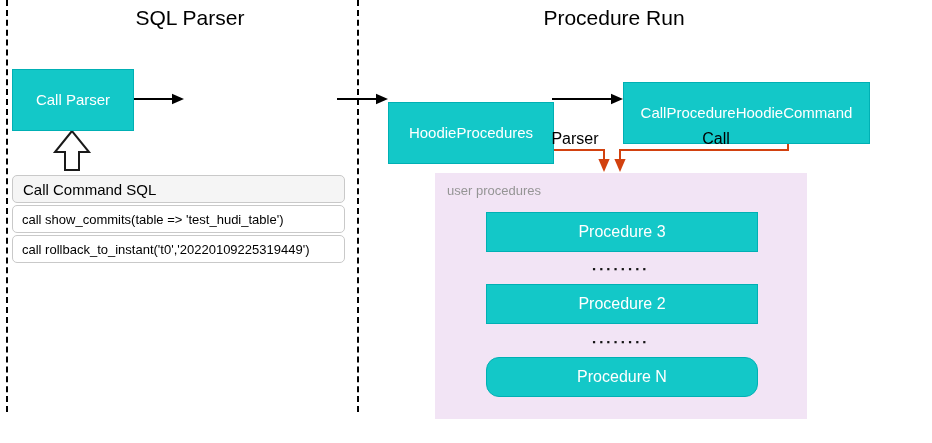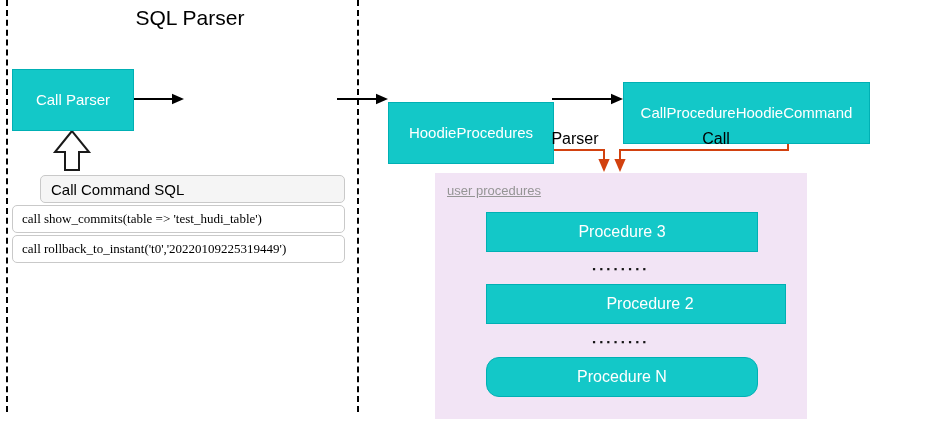--- a/index.html
+++ b/index.html
@@ -27,44 +27,45 @@
   .n-call{left:12px;top:69px;width:120px;height:60px;}
   .n-call .inner{width:84px;}
   .n-spark{left:184px;top:70px;width:153px;height:60px;}
   .n-hoodie{left:388px;top:69px;width:164px;height:60px;margin-top:33px;}
   .n-cphc{left:623px;top:82px;width:245px;height:60px;white-space:nowrap;}
   .edge-label{position:absolute;top:130px;width:70px;text-align:center;font-size:16px;color:#000;}
   .l-build{left:540px;} .l-call{left:681px;}
   .sqlbox{position:absolute;left:12px;top:175px;width:333px;}
   .sql-header{box-sizing:border-box;height:28px;background:var(--header_bg);
         border:1px solid var(--box_border);border-radius:5px;font-size:15px;
-        display:flex;align-items:center;padding:11px 10px;margin-left:28px;}
+        display:flex;align-items:center;padding:11px 10px;}
   .sql-row{box-sizing:border-box;height:28px;background:#fff;margin-top:2px;
         border:1px solid var(--box_border);border-radius:5px;font-size:13px;
-        display:flex;align-items:center;padding:0 9px;white-space:nowrap;font-family:Liberation Serif, serif;}
+        display:flex;align-items:center;padding:0 9px;white-space:nowrap;}
   .pinkbox{position:absolute;left:435px;top:173px;width:372px;height:246px;background:var(--pink);}
-  .pink-label{position:absolute;left:12px;top:10px;font-size:13px;color:var(--pink_label);text-decoration:underline;}
+  .pink-label{position:absolute;left:12px;top:10px;font-size:13px;color:var(--pink_label);}
   .proc{position:absolute;left:51px;width:270px;height:38px;background:var(--teal);
         border:1px solid var(--teal_border);color:#fff;font-size:16px;
         display:flex;align-items:center;justify-content:center;}
-  .p1{top:39px;} .p2{top:111px;padding-left:28px;} .pn{top:184px;border-radius:13px;}
+  .p1{top:39px;} .p2{top:111px;} .pn{top:184px;border-radius:13px;}
   .dots{position:absolute;left:51px;width:270px;height:14px;text-align:center;
         font-size:9px;letter-spacing:4px;color:#111;line-height:14px;}
   .dots1{top:89px;} .dots2{top:162px;}
 </style>
 </head>
 <body>
 
 <div class="canvas">
 
   <div class="divider d-left"></div>
   <div class="divider d-mid"></div>
   <div class="divider d-right"></div>
 
   <div class="section-title t-left">SQL Parser</div>
+  <div class="section-title t-right">Procedure Run</div>
 
   <svg class="connectors" viewBox="0 0 932 443" xmlns="http://www.w3.org/2000/svg">
     <path class="black-edge" d="M132 99 H172"></path>
     <polygon class="black-head" points="184,99 172,93.7 172,104.3"></polygon>
 
     <path class="black-edge" d="M337 99 H376"></path>
     <polygon class="black-head" points="388,99 376,93.7 376,104.3"></polygon>
 
     <path class="black-edge" d="M552 99 H611"></path>
     <polygon class="black-head" points="623,99 611,93.7 611,104.3"></polygon>

